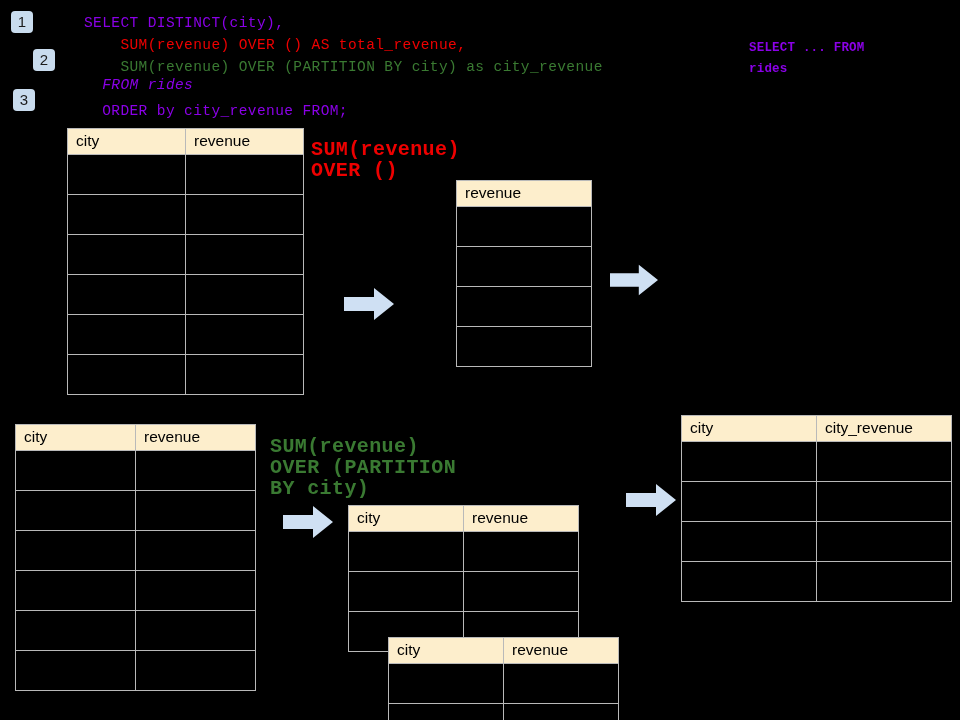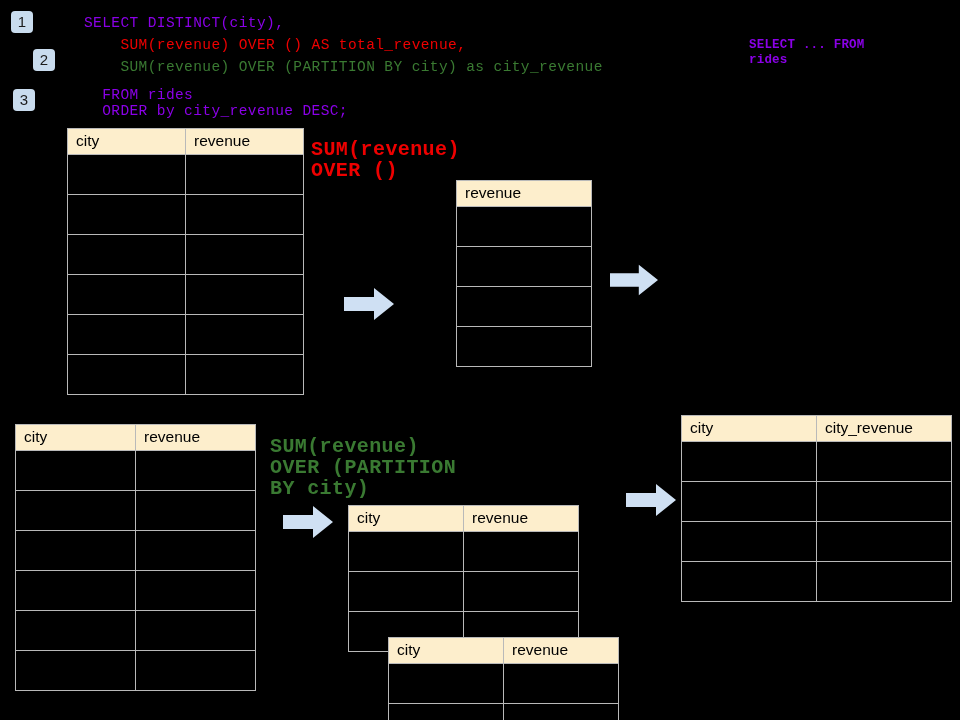--- a/index.html
+++ b/index.html
@@ -52,21 +52,21 @@
     white-space: pre;
     line-height: 21px;
     font-weight: bold;
   }
   .annot-sm {
     position: absolute;
     font-family: "Liberation Mono", monospace;
     font-size: 12.5px;
     letter-spacing: 0.2px;
     white-space: pre;
-    line-height: 15px;
+    line-height: 21px;
     font-weight: bold;
     color: #8b00e8;
   }
 
   
   .tbl {
     position: absolute;
     border-collapse: collapse;
     table-layout: fixed;
     background: #000000;
@@ -102,22 +102,22 @@
 
 <div id="canvas">
 
   <div class="badge" style="left:11px; top:11px;">1</div>
   <div class="badge" style="left:33px; top:49px;">2</div>
   <div class="badge" style="left:13px; top:89px;">3</div>
 
   <div class="code c-purple" style="left:84px; top:13px;text-align:right;">SELECT DISTINCT(city),</div>
   <div class="code c-green" style="left:84px; top:57px;">    SUM(revenue) OVER (PARTITION BY city) as city_revenue</div>
   <div class="code c-red" style="left:84px; top:35px;">    SUM(revenue) OVER () AS total_revenue,</div>
-  <div class="code c-purple" style="left:84px; top:85px;">  FROM rides</div>
-  <div class="code c-purple" style="left:84px; top:101px;">  ORDER by city_revenue DESC;</div>
+  <div class="code c-purple" style="left:84px; top:75px;font-style:italic;">  FROM rides</div>
+  <div class="code c-purple" style="left:84px; top:101px;">  ORDER by city_revenue FROM;</div>
 
   <div class="annot-sm" style="left:749px; top:38px;">SELECT ... FROM
 rides</div>
 
   <table class="tbl" style="left:67px; top:128px; width:236px;">
     <colgroup>
         <col style="width:118px">
         <col style="width:118px">
       </colgroup>
     <thead>

